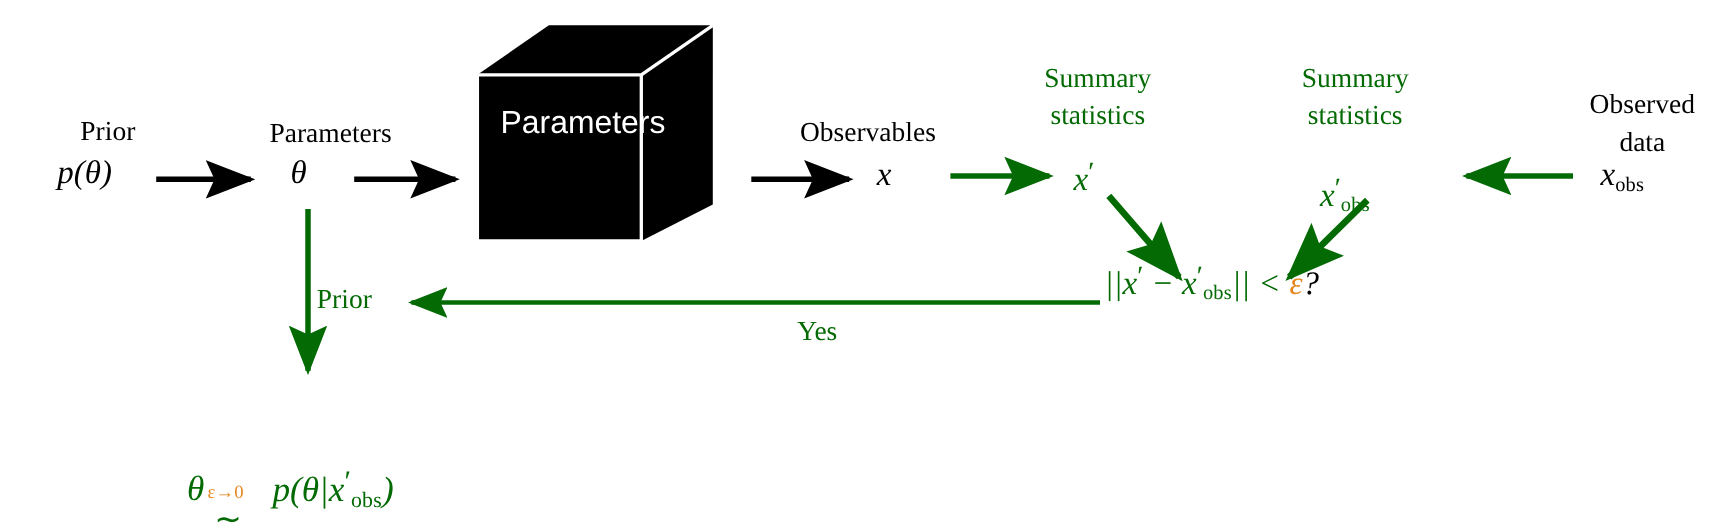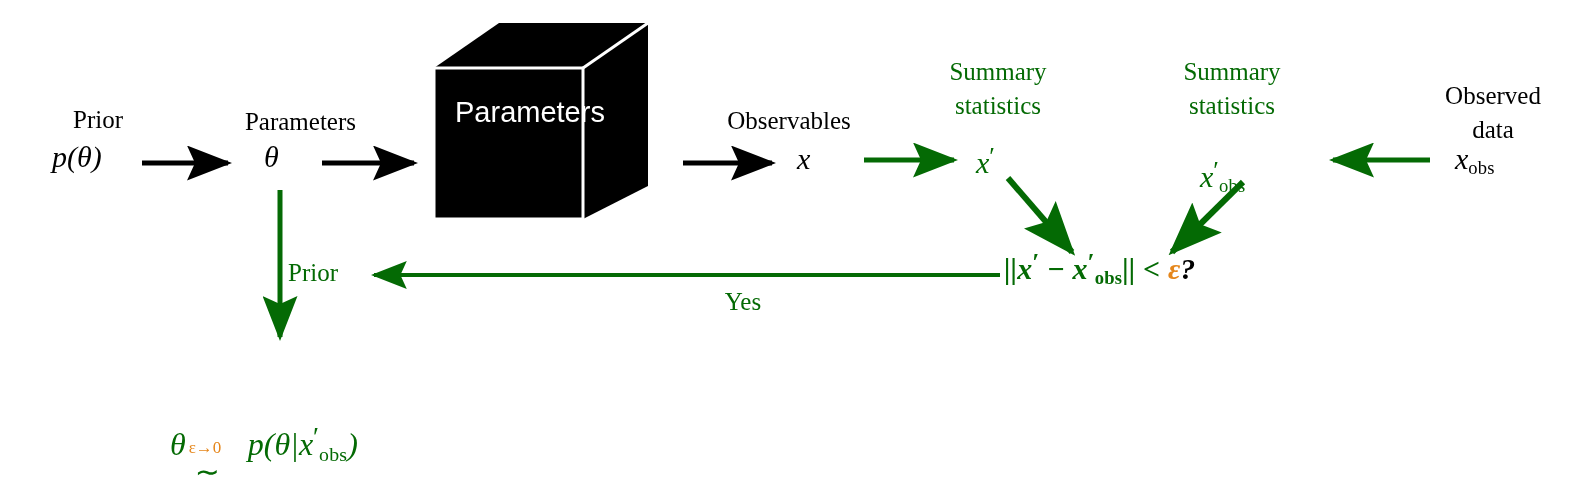--- a/index.html
+++ b/index.html
@@ -141,21 +141,21 @@
   <div class="lbl green" style="left:1152px; top:55px; width:160px;">Summary<br>statistics</div>
   <div class="math green" style="left:1200px; top:156px;">
     <span>x<span class="prime">′</span><span class="sub">obs</span></span>
   </div>
 
   <div class="lbl" style="left:1418px; top:55px; width:150px;margin-top:24px;">Observed<br>data</div>
   <div class="math" style="left:1455px; top:142px;">
     <span>x<span class="sub">obs</span></span>
   </div>
 
-  <div class="math green" style="left:1004px; top:248px;font-weight:bold;">
+  <div class="math green" style="left:1004px; top:236px;">
     <span>||x<span class="prime">′</span> − x<span class="prime">′</span><span class="sub">obs</span>|| &lt;</span><span class="orange" style="padding-left:8px;">ε</span><span style="color:#000000;">?</span>
   </div>
 
   <div class="lbl green" style="left:288px; top:256px; width:80px; text-align:left;">Prior</div>
 
   <div class="lbl green" style="left:708px; top:285px; width:70px;">Yes</div>
 
 
   <div class="math green" style="left:170px; top:422px; font-size:32px;">
     <span>θ</span><span style="position:relative; display:inline-block; width:58px; vertical-align:baseline;"><span class="orange" style="position:absolute; left:3px; top:-17px; font-size:17px; font-style:normal; white-space:nowrap;">ε→0</span><span style="position:absolute; left:9px; top:-1px; font-style:normal; font-size:30px;">∼</span></span><span style="padding-left:4px;">p(θ|x<span class="prime">′</span><span class="sub">obs</span>)</span>

